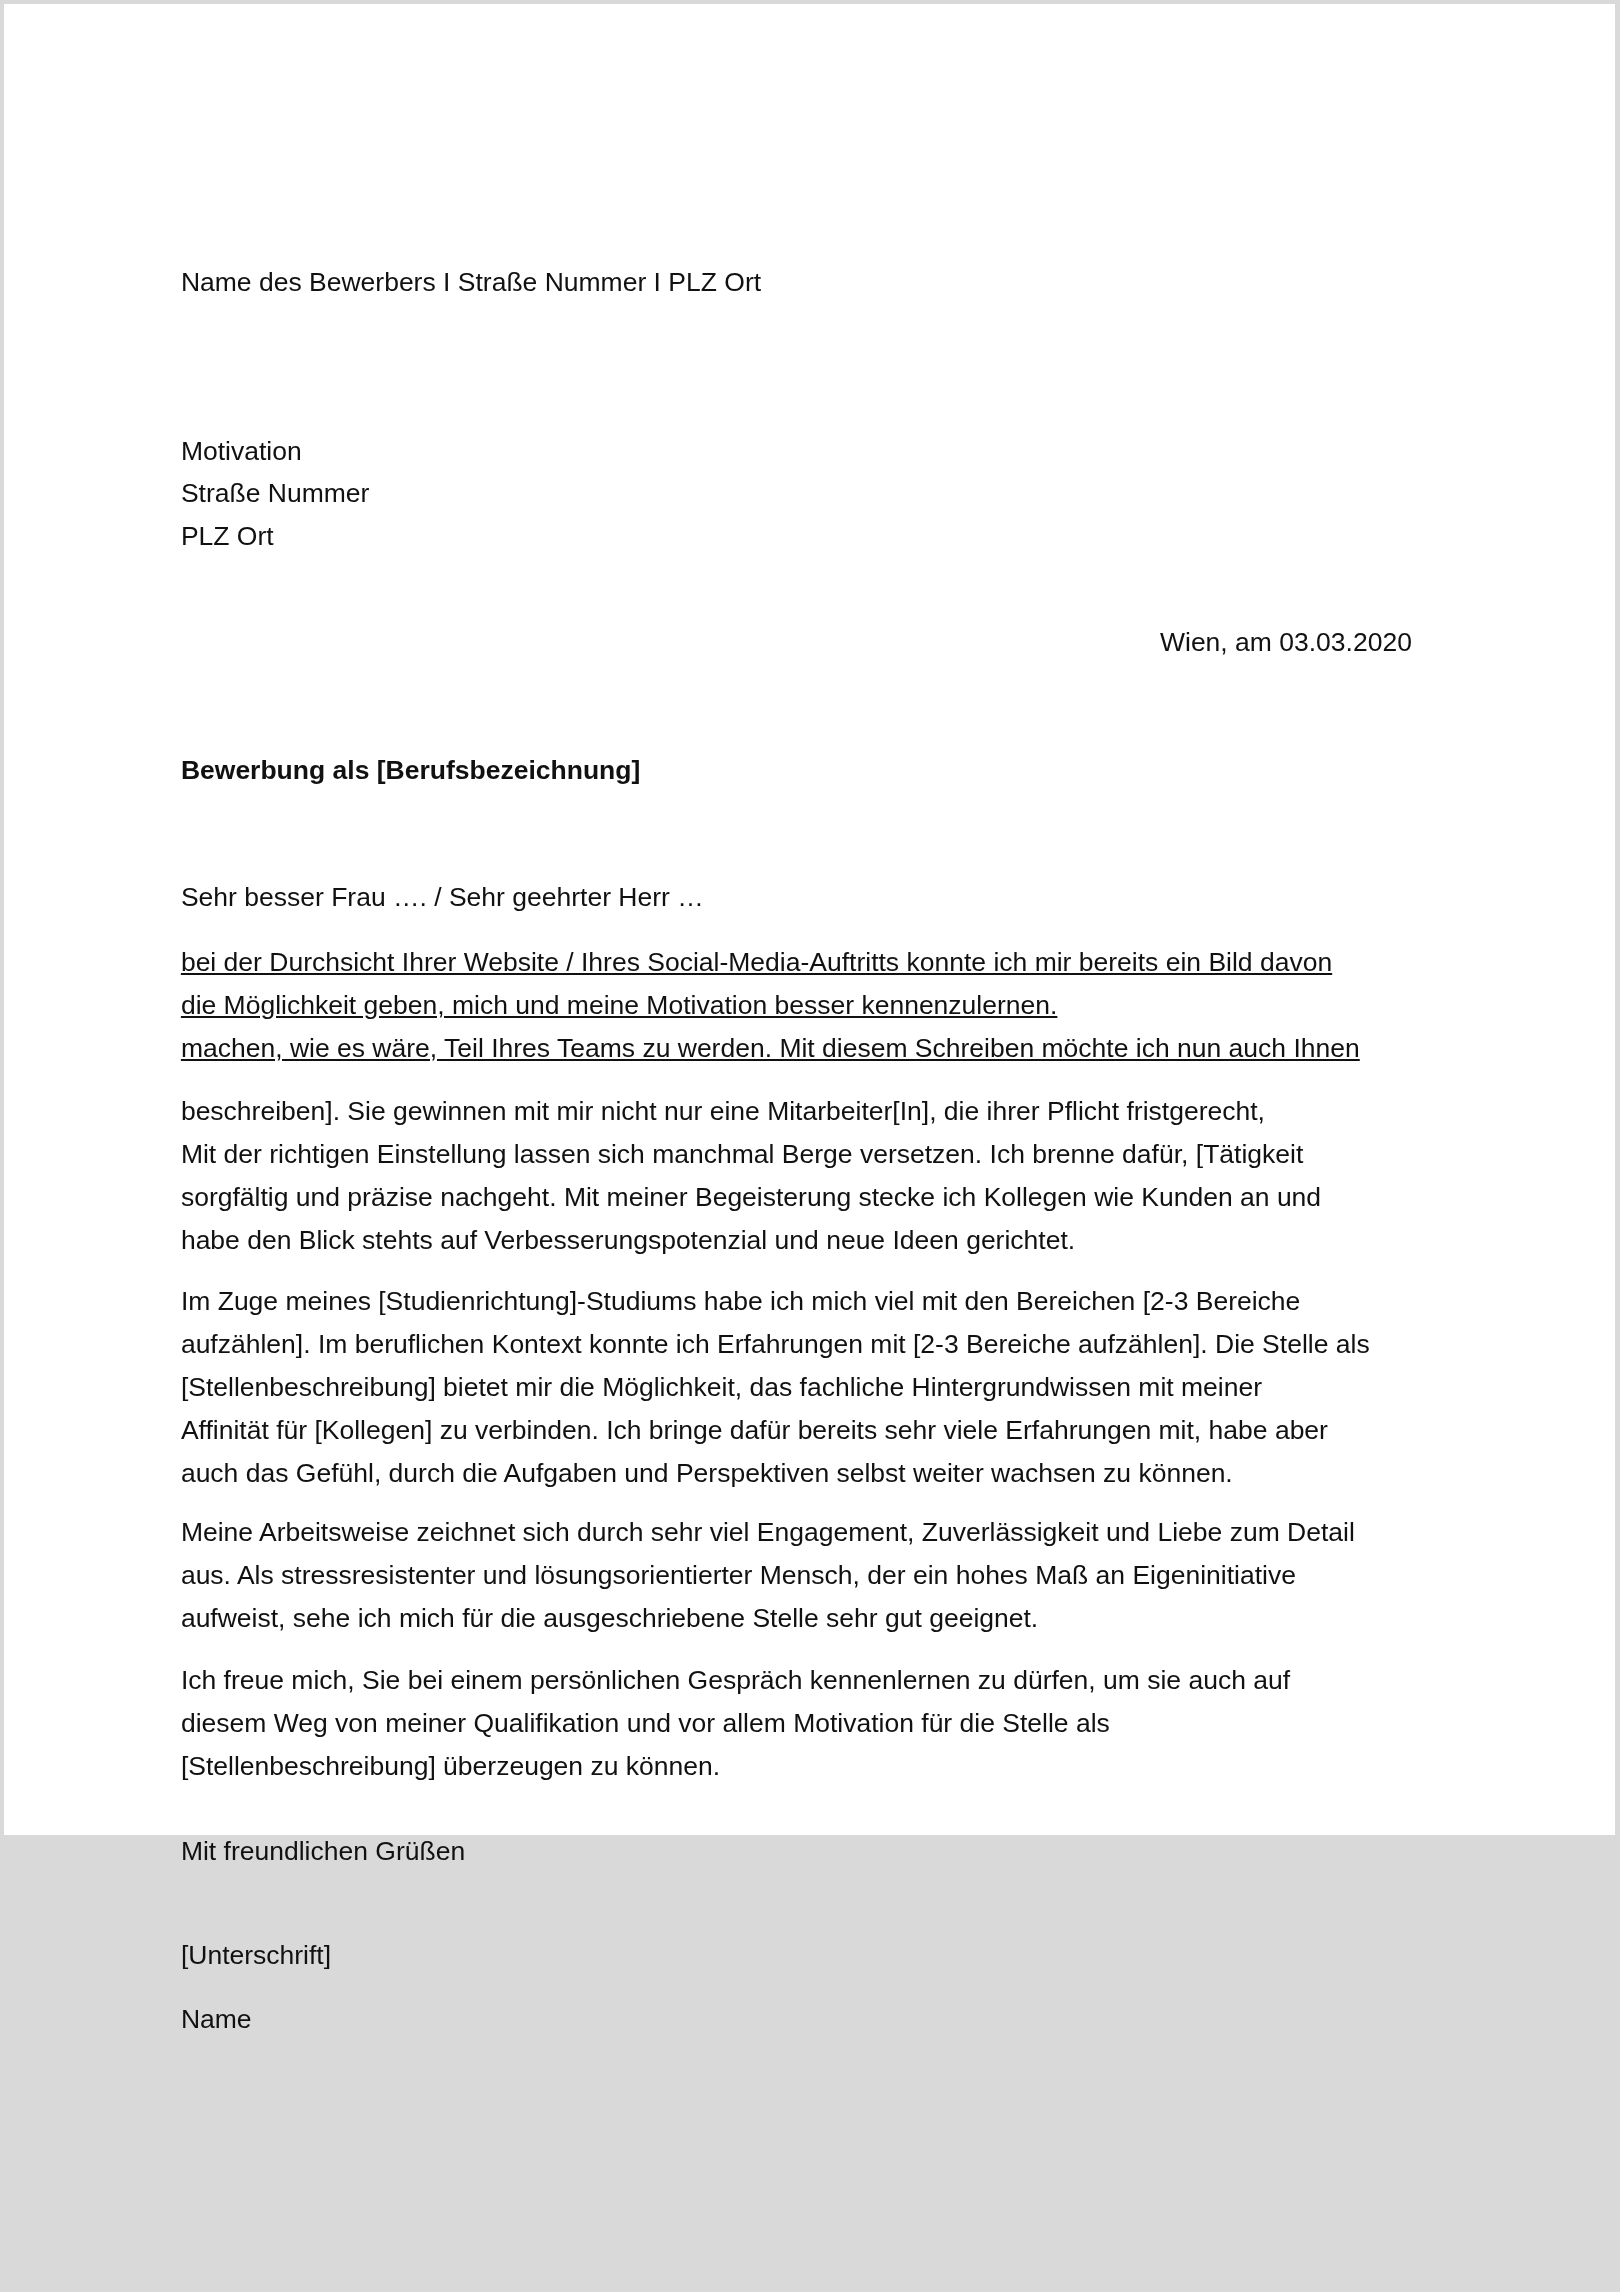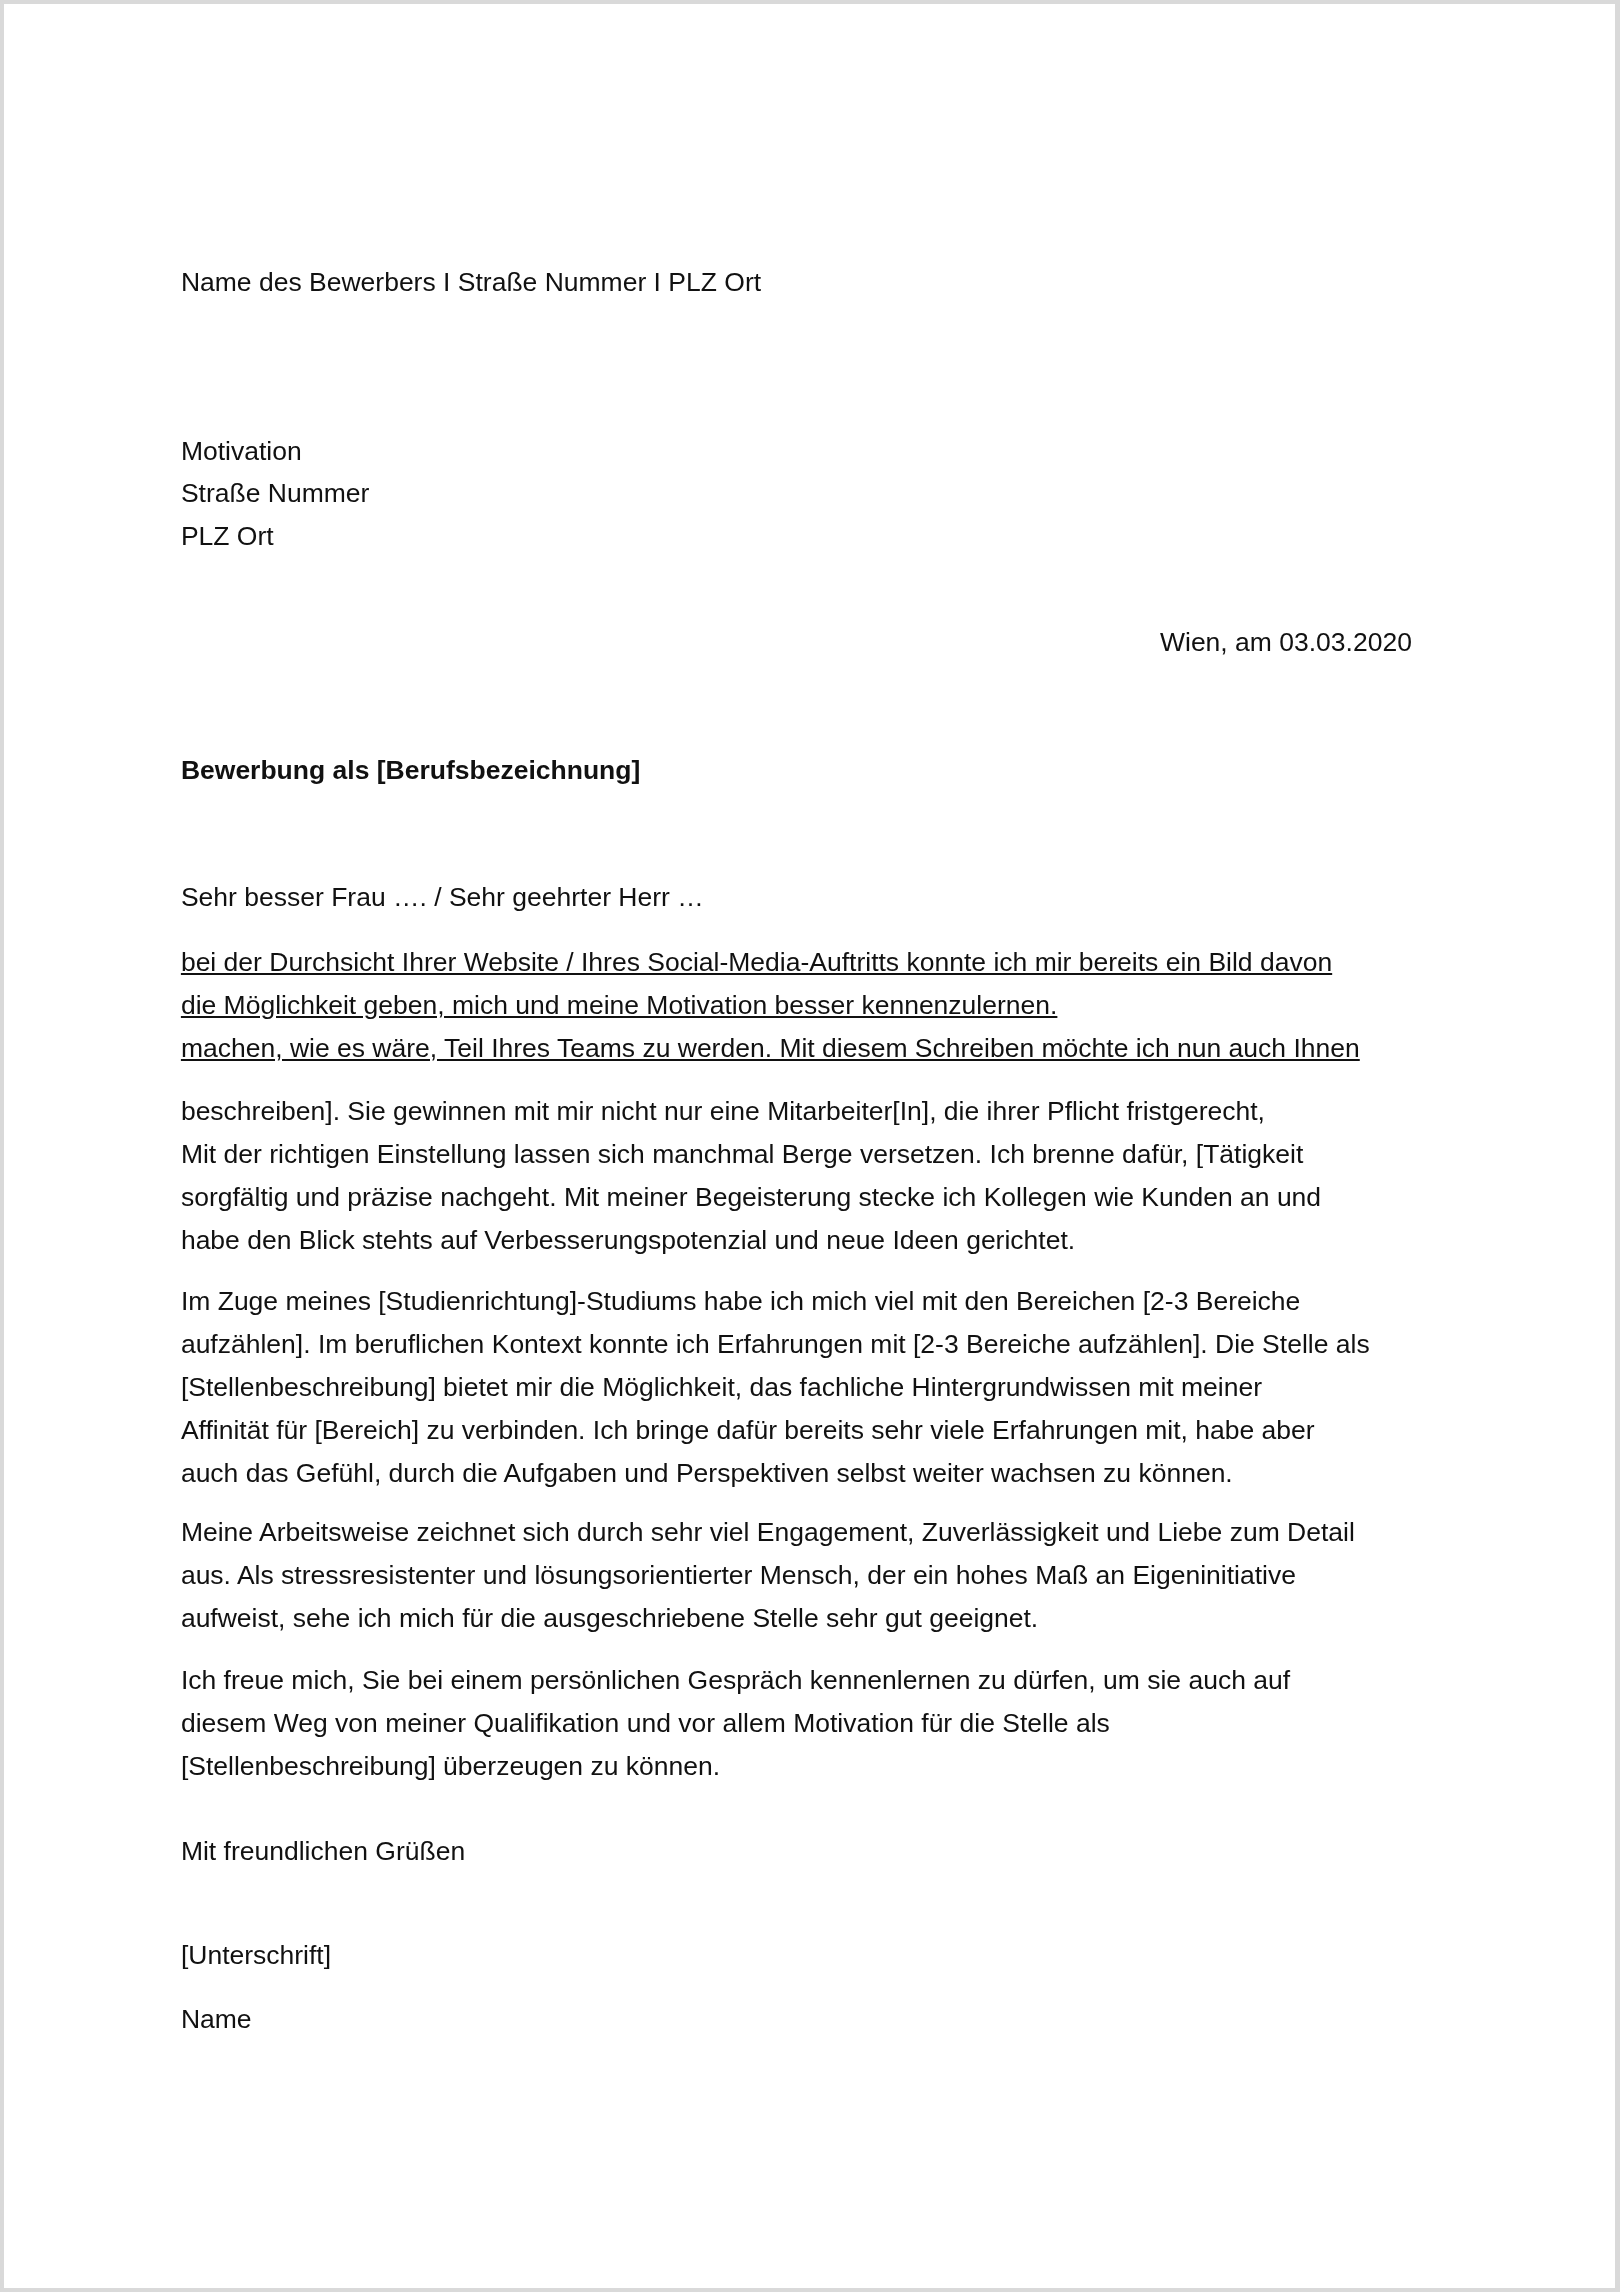--- a/index.html
+++ b/index.html
@@ -11,21 +11,21 @@
       height: 2293px;
       background: #d9d9d9;
       position: relative;
       overflow: hidden;
     }
     .page {
       position: absolute;
       left: 3.9px;
       top: 3.9px;
       width: 1611px;
-      height: 2284px;
+      height: 1831px;
       background: #ffffff;
     }
     .doc {
       position: absolute;
       left: 0;
       top: 0;
       width: 100%;
       height: 100%;
       font-family: "Liberation Sans", "DejaVu Sans", sans-serif;
       color: #111111;
@@ -86,21 +86,21 @@
       <span class="pl">beschreiben]. Sie gewinnen mit mir nicht nur eine Mitarbeiter[In], die ihrer Pflicht fristgerecht,</span>
       <span class="pl">Mit der richtigen Einstellung lassen sich manchmal Berge versetzen. Ich brenne dafür, [Tätigkeit</span>
       <span class="pl">sorgfältig und präzise nachgeht. Mit meiner Begeisterung stecke ich Kollegen wie Kunden an und</span>
       <span class="pl">habe den Blick stehts auf Verbesserungspotenzial und neue Ideen gerichtet.</span>
     </div>
 
     <div class="para" style="top:1276px;">
       <span class="pl">Im Zuge meines [Studienrichtung]-Studiums habe ich mich viel mit den Bereichen [2-3 Bereiche</span>
       <span class="pl">aufzählen]. Im beruflichen Kontext konnte ich Erfahrungen mit [2-3 Bereiche aufzählen]. Die Stelle als</span>
       <span class="pl">[Stellenbeschreibung] bietet mir die Möglichkeit, das fachliche Hintergrundwissen mit meiner</span>
-      <span class="pl">Affinität für [Bereich] zu verbinden. Ich bringe dafür bereits sehr viele Erfahrungen mit, habe aber</span>
+      <span class="pl">Affinität für [Kollegen] zu verbinden. Ich bringe dafür bereits sehr viele Erfahrungen mit, habe aber</span>
       <span class="pl">auch das Gefühl, durch die Aufgaben und Perspektiven selbst weiter wachsen zu können.</span>
     </div>
 
     <div class="para" style="top:1507px;">
       <span class="pl">Meine Arbeitsweise zeichnet sich durch sehr viel Engagement, Zuverlässigkeit und Liebe zum Detail</span>
       <span class="pl">aus. Als stressresistenter und lösungsorientierter Mensch, der ein hohes Maß an Eigeninitiative</span>
       <span class="pl">aufweist, sehe ich mich für die ausgeschriebene Stelle sehr gut geeignet.</span>
     </div>
 
     <div class="para" style="top:1655px;">

